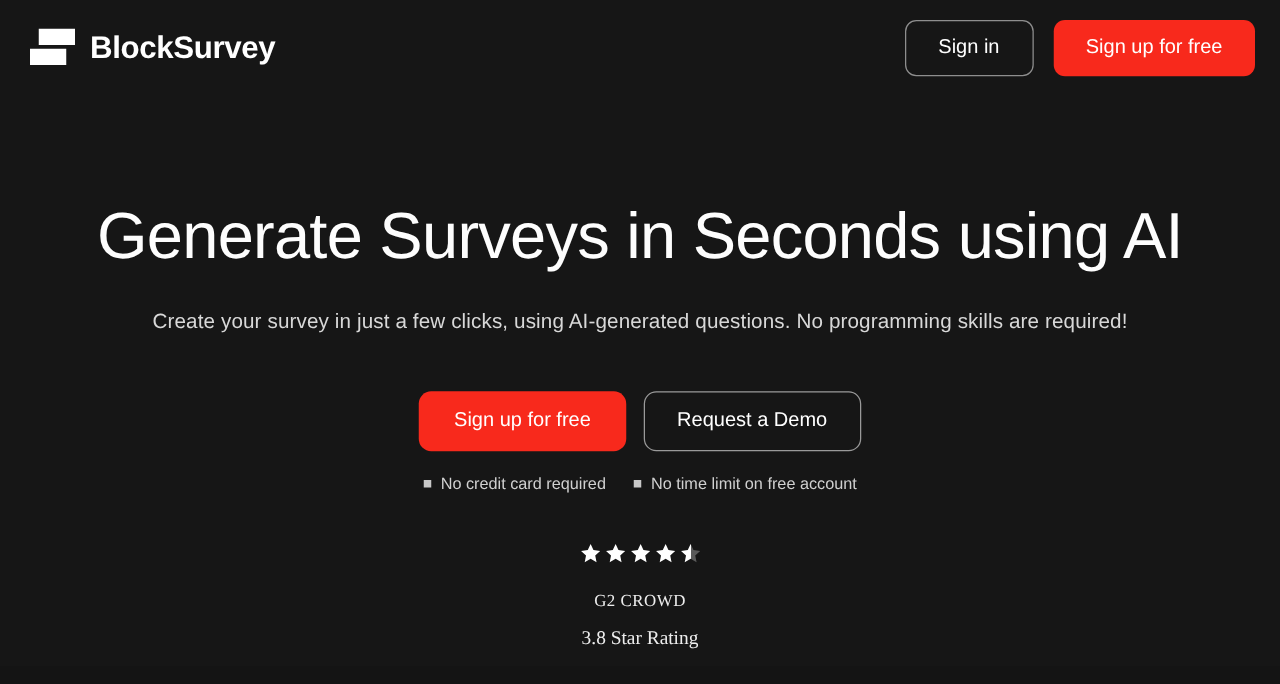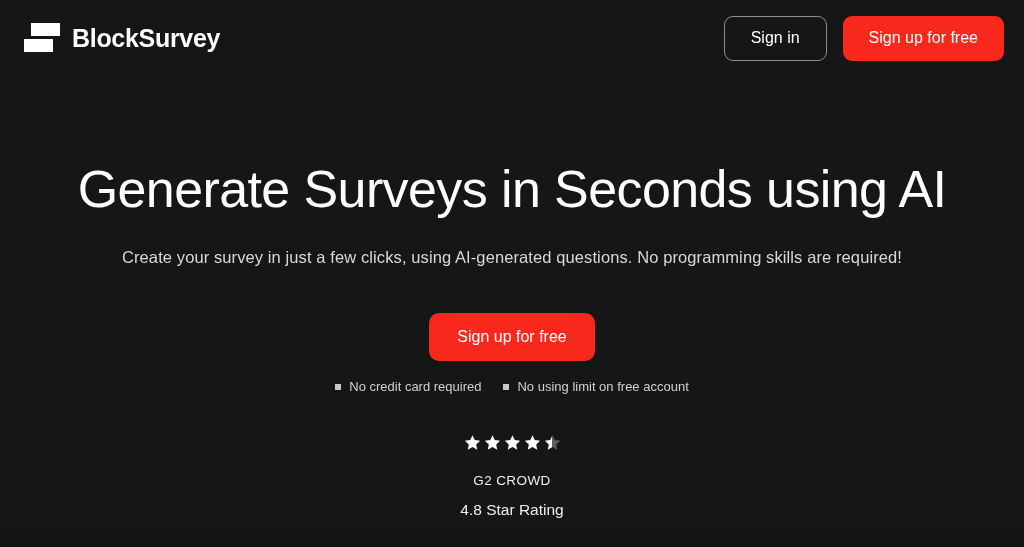--- a/index.html
+++ b/index.html
@@ -187,20 +187,21 @@
     align-items: flex-start;
     justify-content: center;
     gap: 0px;
   }
 
   .badge {
     width: 181px;
     display: flex;
     flex-direction: column;
     align-items: center;
+    font-family: Liberation Serif, serif;
   }
 
   .badge-icon {
     height: 26px;
     display: flex;
     align-items: center;
     justify-content: center;
   }
 
   .stars {
@@ -260,30 +261,31 @@
 </div>
 
 <div class="hero">
 
   <h1 class="headline">Generate Surveys in Seconds using AI</h1>
 
   <p class="subheadline">Create your survey in just a few clicks, using AI-generated questions. No programming skills are required!</p>
 
   <div class="cta-row">
     <button class="btn cta-red">Sign up for free</button>
+    <button class="btn cta-outline">Request a Demo</button>
   </div>
 
   <div class="notes">
     <span class="note">
       <span class="note-bullet"></span>
       <span>No credit card required</span>
     </span>
     <span class="note">
       <span class="note-bullet"></span>
-      <span>No using limit on free account</span>
+      <span>No time limit on free account</span>
     </span>
   </div>
 
   <div class="badges">
 
     <div class="badge">
       <div class="badge-icon">
         <div class="stars">
           <svg class="star" viewBox="0 0 24 24">
             <polygon points="12,1.6 15.2,8.6 22.8,9.5 17.2,14.7 18.7,22.2 12,18.4 5.3,22.2 6.8,14.7 1.2,9.5 8.8,8.6" fill="#ffffff"></polygon>
@@ -302,21 +304,21 @@
               <linearGradient id="halfStar" x1="0" x2="1" y1="0" y2="0">
                 <stop offset="50%" stop-color="#ffffff"></stop>
                 <stop offset="50%" stop-color="#5a5a5a"></stop>
               </linearGradient>
             </defs>
             <polygon points="12,1.6 15.2,8.6 22.8,9.5 17.2,14.7 18.7,22.2 12,18.4 5.3,22.2 6.8,14.7 1.2,9.5 8.8,8.6" fill="url(#halfStar)"></polygon>
           </svg>
         </div>
       </div>
       <div class="badge-title">G2 CROWD</div>
-      <div class="badge-sub">4.8 Star Rating</div>
+      <div class="badge-sub">3.8 Star Rating</div>
     </div>
 
 
 
   </div>
 </div>
 
 <div class="bottom-band"></div>
 
 </body></html>

